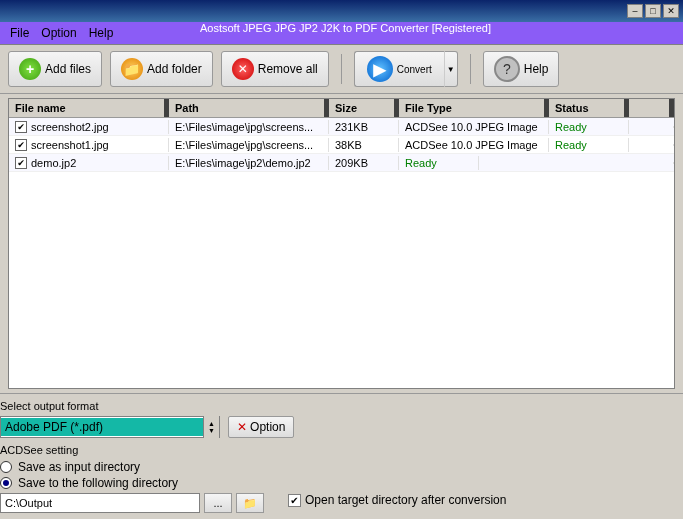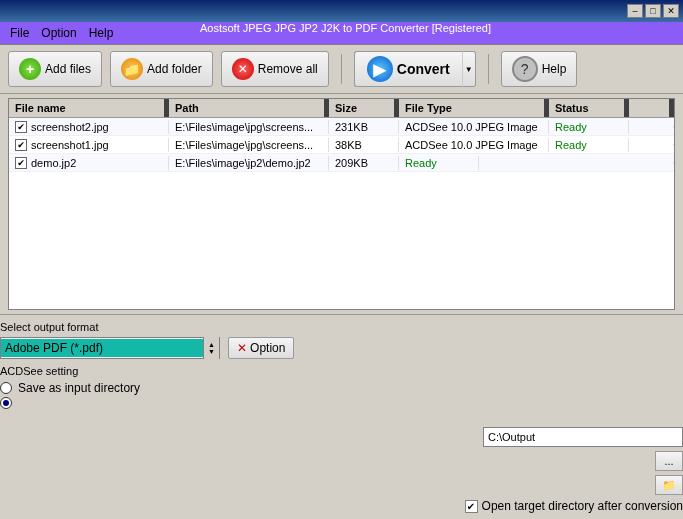--- a/index.html
+++ b/index.html
@@ -299,24 +299,23 @@
       margin-top: 2px;
     }
     .radio-row {
       display: flex;
       align-items: center;
       gap: 6px;
       margin: 2px 0;
     }
     .dir-row {
       display: flex;
-      align-items: flex-end;
+      align-items: flex-start;
       gap: 4px;
-      margin-top: 18px;
-      flex-direction: column;
+      margin-top: 3px;
     }
     .dir-input {
       width: 200px;
       height: 20px;
       border: 1px solid #808080;
       padding: 1px 4px;
       font-size: 11px;
       background: white;
     }
     .small-btn {
@@ -399,21 +398,21 @@
     <span>Add folder</span>
   </div>
   <div class="toolbar-btn">
     <div class="icon-circle-red">✕</div>
     <span>Remove all</span>
   </div>
   <div class="toolbar-separator"></div>
   <div class="convert-btn">
     <div class="convert-main">
       <div class="icon-circle-blue">▶</div>
-      <span style="font-size:14px;font-weight:bold;">Convert</span>
+      <span style="font-size:10px;font-weight:normal;">Convert</span>
     </div>
     <div class="convert-arrow">
       <span>▼</span>
     </div>
   </div>
   <div class="toolbar-separator"></div>
   <div class="toolbar-btn">
     <div class="help-icon">?</div>
     <span>Help</span>
   </div>
@@ -488,20 +487,21 @@
     <div class="output-setting-section">
       <div class="section-label">ACDSee setting</div>
       <div class="radio-row">
         <div class="unchecked-radio"></div>
         <span>Save as input directory</span>
       </div>
       <div class="radio-row">
         <div class="checked-radio">
           <div class="checked-radio-inner"></div>
         </div>
+        <span>Save to the following directory</span>
       </div>
       <div class="dir-row">
         <input type="text" class="dir-input" value="C:\Output" style="">
         <div class="small-btn">
           <span>...</span>
         </div>
         <div class="small-btn">
           <span>📁</span>
         </div>
         <div class="open-dir-check">

